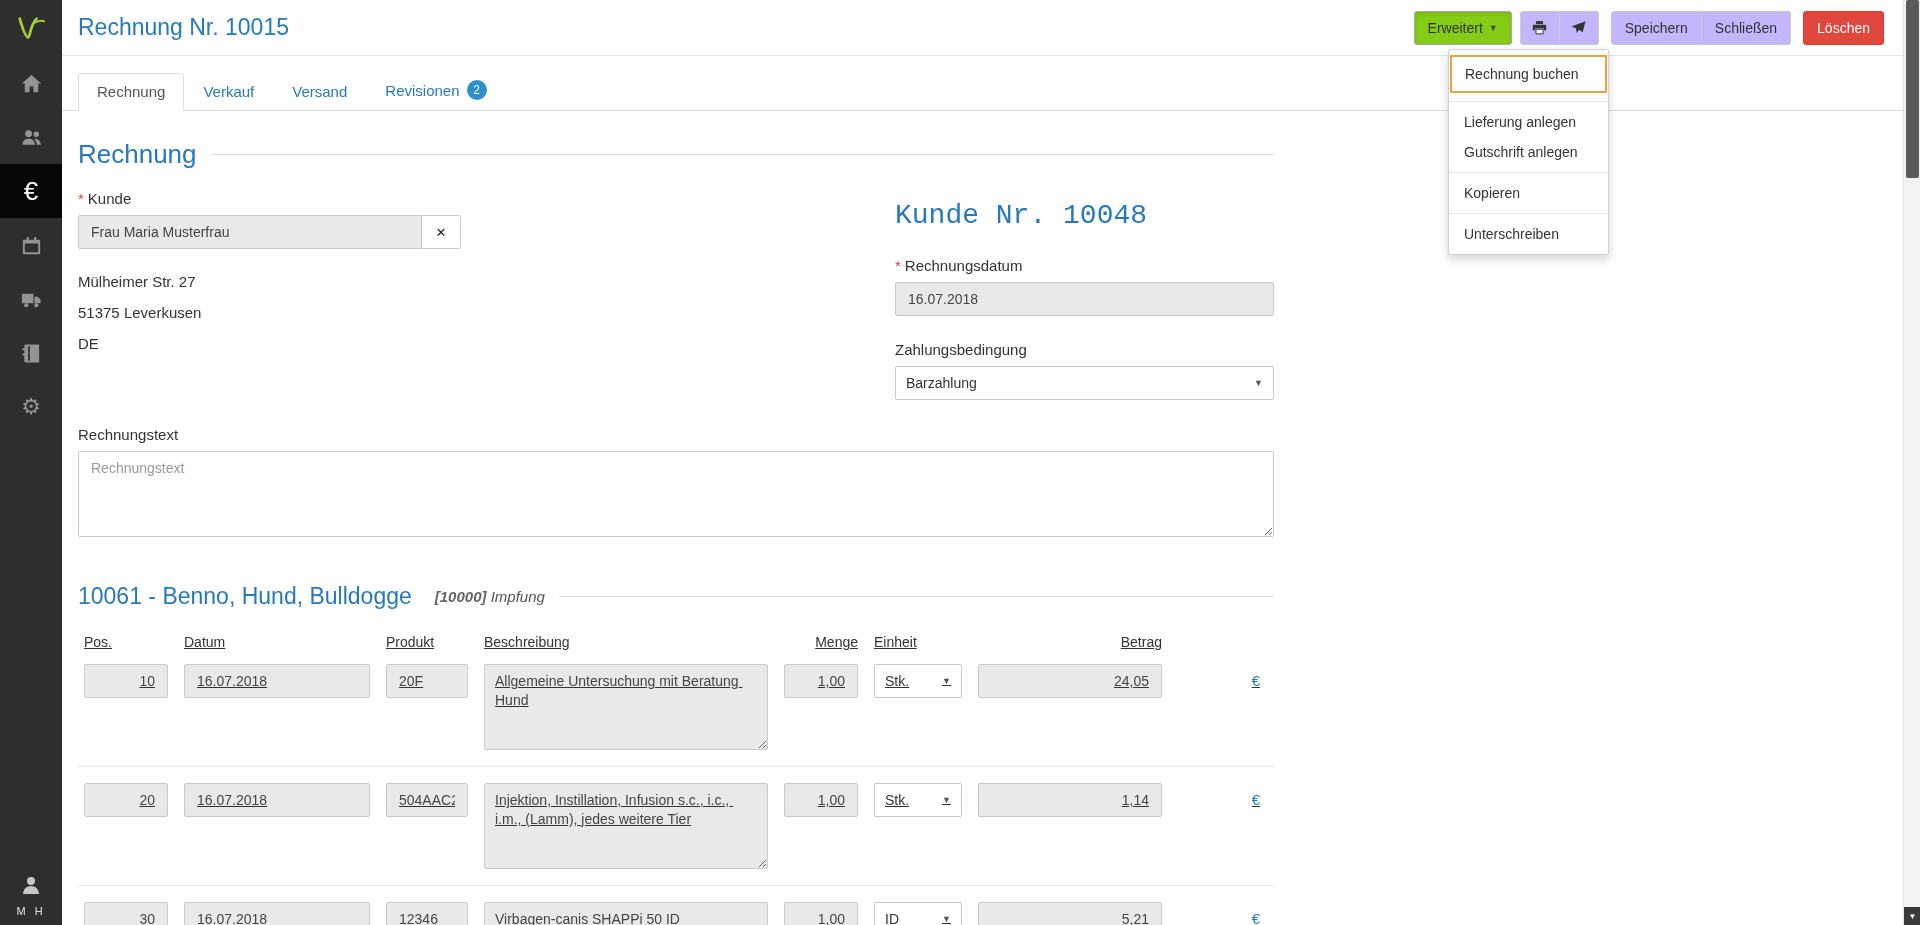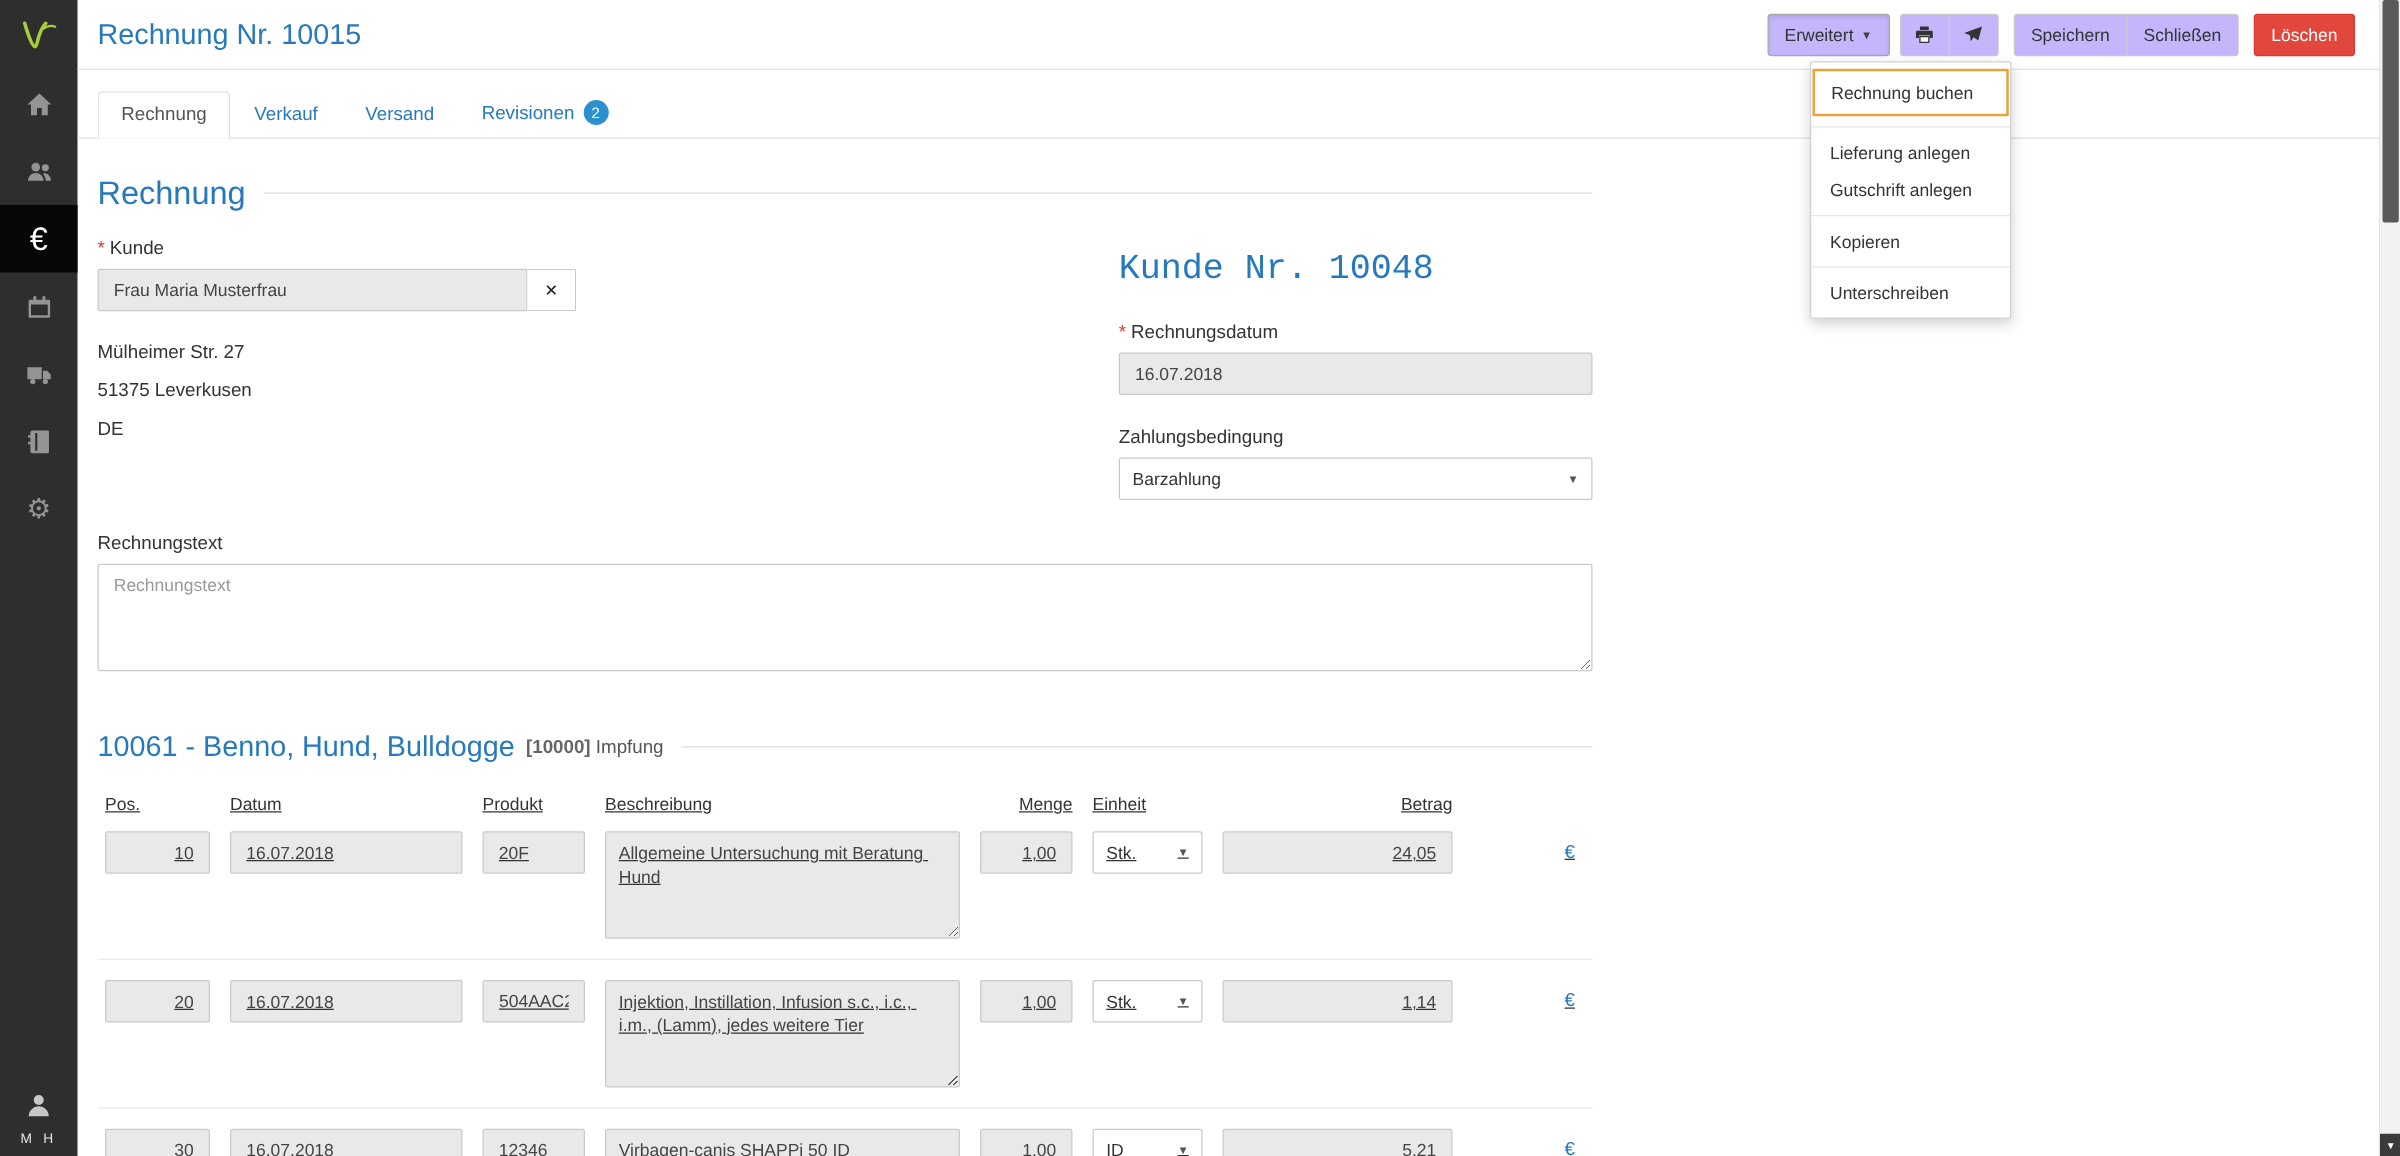--- a/index.html
+++ b/index.html
@@ -21,21 +21,21 @@
 
   
   .main { flex:1; position:relative; min-width:0; }
 
   .topbar { height:56px; border-bottom:1px solid #e4e4e4; display:flex; align-items:center; padding:0 36px 0 16px; }
   .page-title { color:#2779bd; font-size:23px; font-weight:400; }
   .topbar-actions { margin-left:auto; display:flex; align-items:center; }
 
   .btn { height:34px; padding:0 13px; background:#c4b5fd; border:1px solid #c9c9c9; border-radius:3px;
     font-size:14px; color:#333; cursor:pointer; font-family:inherit; display:inline-flex; align-items:center; gap:6px; }
-  .btn.toggle-open { background:#c4b5fd; border-color:#a8a8a8; box-shadow:inset 0 2px 4px rgba(0,0,0,.1);align-items:center; }
+  .btn.toggle-open { background:#84cc16; border-color:#a8a8a8; box-shadow:inset 0 2px 4px rgba(0,0,0,.1);align-items:center; }
   .caret { font-size:9px; color:#444; }
   .btn-group { display:inline-flex; margin-left:8px; }
   .btn-group .btn { border-radius:0; margin-left:-1px; }
   .btn-group .btn:first-child { border-radius:3px 0 0 3px; margin-left:0; }
   .btn-group .btn:last-child { border-radius:0 3px 3px 0; }
   .btn.icon-btn { width:40px; justify-content:center; padding:0; }
   .btn.icon-btn svg { width:17px; height:17px; fill:#333; }
   .group-gap { margin-left:12px; }
   .btn.danger { background:#e2473d; border-color:#d8392f; color:#fff; margin-left:12px; }
 
@@ -85,21 +85,21 @@
   .select-box { display:flex; align-items:center; justify-content:space-between; background:#fff; border:1px solid #cacaca;
     border-radius:2px; height:34px; padding:0 10px; font-size:14px; color:#333; cursor:pointer; }
   .select-caret { font-size:9px; color:#555; }
 
   .textarea-label { margin-top:26px; }
   textarea.big-text { width:1196px; height:86px; border:1px solid #cacaca; border-radius:2px; padding:8px 12px;
     font-size:14px; font-family:inherit; color:#333; resize:both; background:#fff; }
   textarea.big-text::placeholder { color:#9a9a9a; }
 
   .patient-title { color:#2779bd; font-size:23px; font-weight:400; display:flex; align-items:center; margin:42px 0 24px 0; }
-  .patient-sub { font-size:15px; color:#555; margin-left:9px; font-weight:400; white-space:nowrap; }
+  .patient-sub { font-size:15px; color:#555; margin-left:23px; font-weight:400; white-space:nowrap;font-style:italic; }
   .patient-sub .code { font-weight:700; color:#666; }
   .patient-title::after { content:""; flex:1; border-top:1px solid #ddd; margin-left:14px; }
 
   
   .items-grid { display:grid; grid-template-columns:84px 186px 82px 284px 74px 88px 184px 1fr; column-gap:16px; padding-left:6px; align-items:start;text-decoration:underline; }
   .table-header { margin-bottom:14px; font-size:14px; color:#333; }
   .table-header .right { text-align:right; }
   .item-row { padding-bottom:16px; border-bottom:1px solid #e9e9e9; margin-bottom:16px; }
   .item-row:last-child { border-bottom:none; }
   .field.ta-right { text-align:right; }

